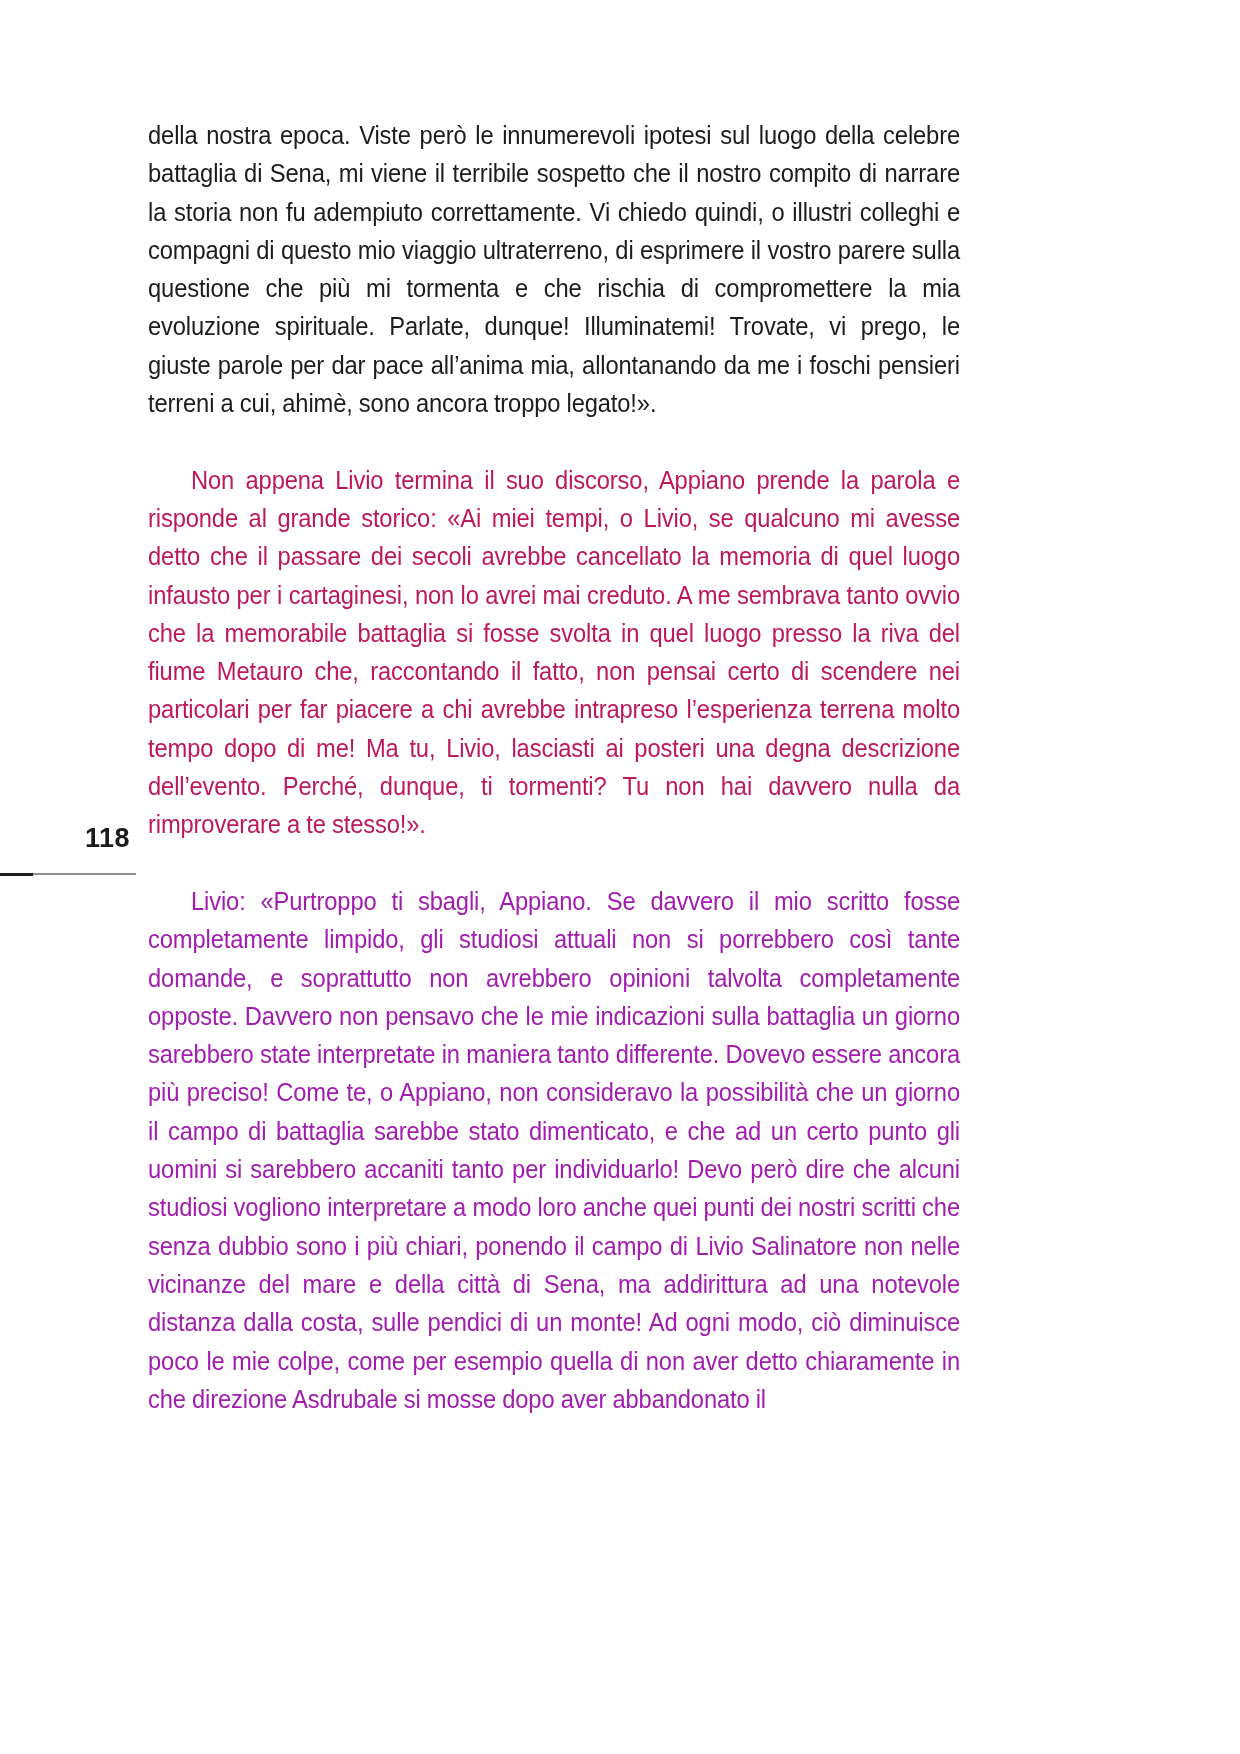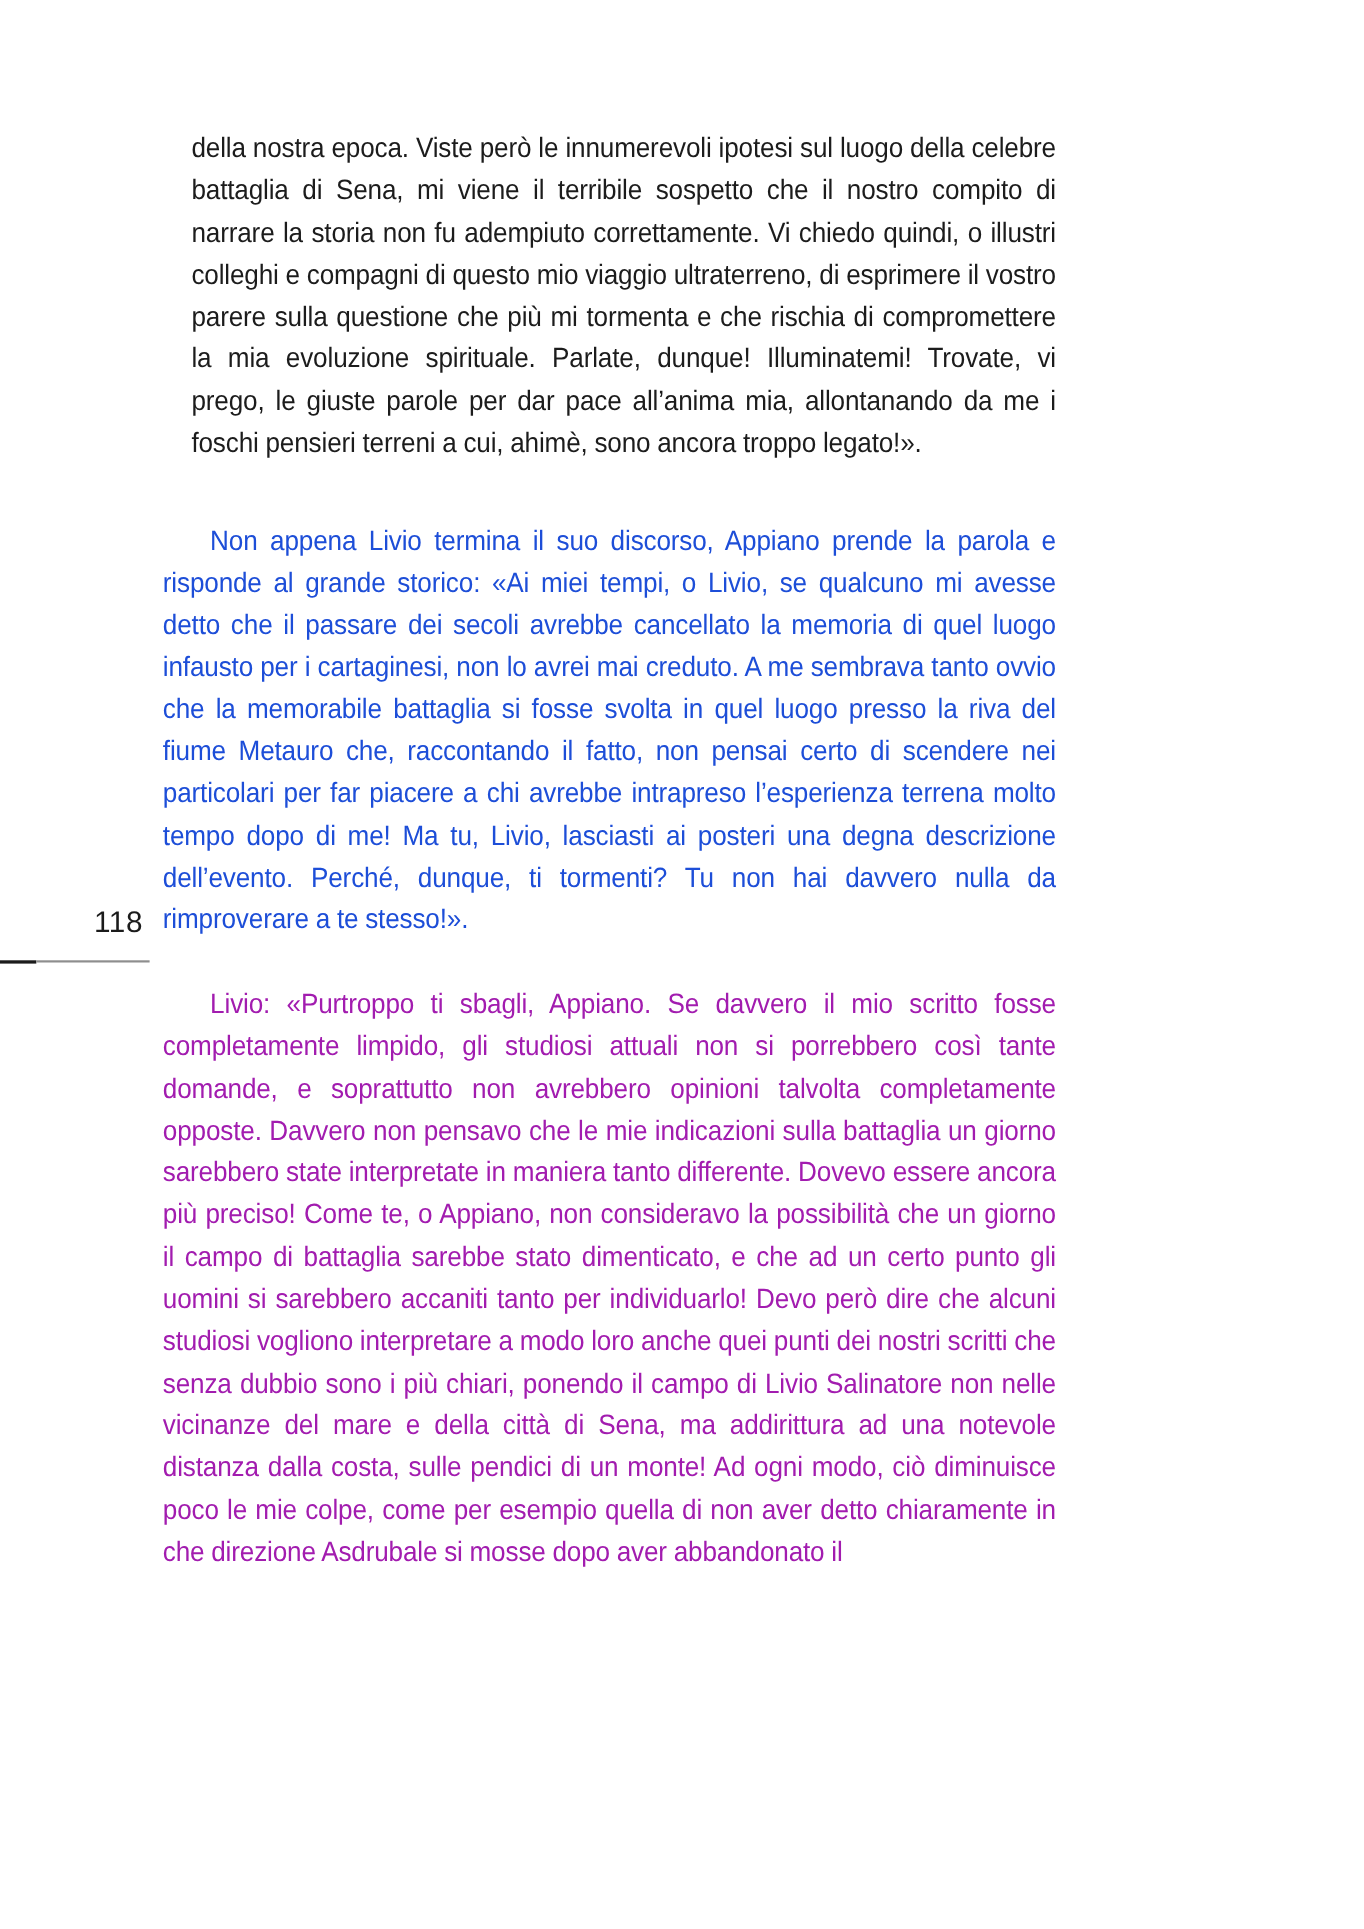--- a/index.html
+++ b/index.html
@@ -30,21 +30,21 @@
     left: 0;
     top: 823px;
     width: 136px;
     height: 56px;
   }
   .folio-number {
     position: absolute;
     right: 6px;
     top: 0;
     font-family: "Liberation Sans", "DejaVu Sans", sans-serif;
-    font-weight: 400;
+    font-weight: 700;
     font-size: 27px;
     line-height: 30px;
     letter-spacing: 0.5px;
     color: #1b1b1b;
     text-align: left;
   }
   .folio-rule {
     position: absolute;
     left: 0;
     top: 50px;
@@ -119,25 +119,25 @@
   <div class="folio-block">
     <div class="folio-number">118</div>
     <div class="folio-rule">
       <span class="seg-dark" style="background: rgb(27, 27, 27);"></span>
       <span class="seg-light" style="background: rgb(142, 142, 142);"></span>
     </div>
   </div>
 
   <div class="text-column">
 
-    <p class="body-paragraph" style="text-indent: 0px; color: rgb(28, 28, 28); margin-left: 26px;">
+    <p class="body-paragraph" style="text-indent: 0px; color: rgb(28, 28, 28);">
         <span class="condense">della nostra epoca. Viste però le innumerevoli ipotesi sul luogo della celebre battaglia di Sena, mi viene il terribile sospetto che il nostro compito di narrare la storia non fu adempiuto correttamente. Vi chiedo quindi, o illustri colleghi e compagni di questo mio viaggio ultraterreno, di esprimere il vostro parere sulla questione che più mi tormenta e che rischia di compromettere la mia evoluzione spirituale. Parlate, dunque! Illuminatemi! Trovate, vi prego, le giuste parole per dar pace all’anima mia, allontanando da me i foschi pensieri terreni a cui, ahimè, sono ancora troppo legato!».</span>
       </p>
 
-    <p class="body-paragraph indented" style="text-indent: 46px; color: #1d4ed8; margin-top: 12px;">
+    <p class="body-paragraph indented" style="text-indent: 46px; color: #be185d;">
         <span class="condense">Non appena Livio termina il suo discorso, Appiano prende la parola e risponde al grande storico: «Ai miei tempi, o Livio, se qualcuno mi avesse detto che il passare dei secoli avrebbe cancellato la memoria di quel luogo infausto per i cartaginesi, non lo avrei mai creduto. A me sembrava tanto ovvio che la memorabile battaglia si fosse svolta in quel luogo presso la riva del fiume Metauro che, raccontando il fatto, non pensai certo di scendere nei particolari per far piacere a chi avrebbe intrapreso l’esperienza terrena molto tempo dopo di me! Ma tu, Livio, lasciasti ai posteri una degna descrizione dell’evento. Perché, dunque, ti tormenti? Tu non hai davvero nulla da rimproverare a te stesso!».</span>
       </p>
 
     <p class="body-paragraph indented last-ragged" style="text-indent: 46px; color: #a21caf;">
         <span class="condense">Livio: «Purtroppo ti sbagli, Appiano. Se davvero il mio scritto fosse completamente limpido, gli studiosi attuali non si porrebbero così tante domande, e soprattutto non avrebbero opinioni talvolta completamente opposte. Davvero non pensavo che le mie indicazioni sulla battaglia un giorno sarebbero state interpretate in maniera tanto differente. Dovevo essere ancora più preciso! Come te, o Appiano, non consideravo la possibilità che un giorno il campo di battaglia sarebbe stato dimenticato, e che ad un certo punto gli uomini si sarebbero accaniti tanto per individuarlo! Devo però dire che alcuni studiosi vogliono interpretare a modo loro anche quei punti dei nostri scritti che senza dubbio sono i più chiari, ponendo il campo di Livio Salinatore non nelle vicinanze del mare e della città di Sena, ma addirittura ad una notevole distanza dalla costa, sulle pendici di un monte! Ad ogni modo, ciò diminuisce poco le mie colpe, come per esempio quella di non aver detto chiaramente in che direzione Asdrubale si mosse dopo aver abbandonato il</span>
       </p>
 
   </div>
 
 </div>

